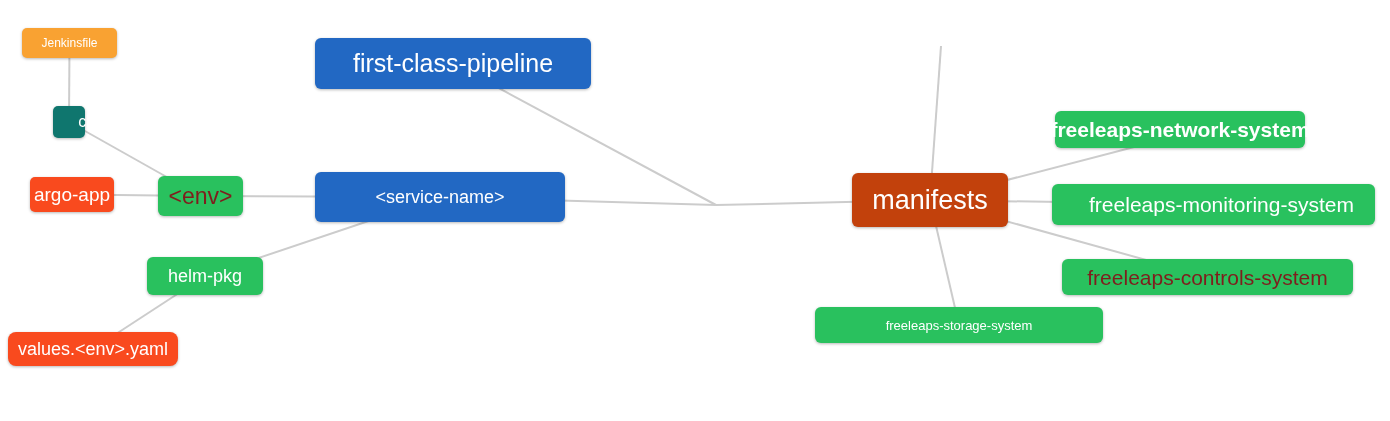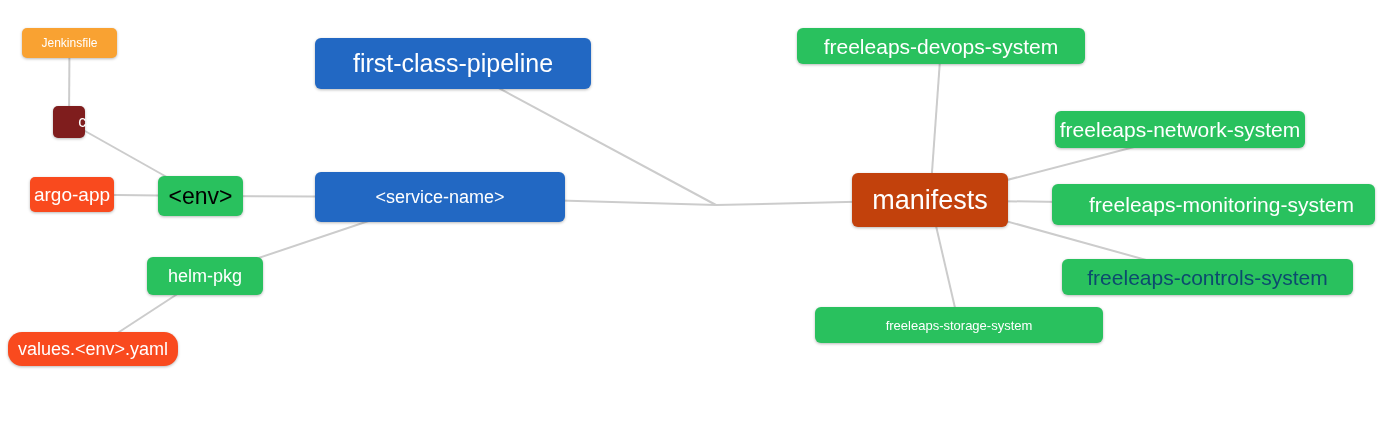--- a/index.html
+++ b/index.html
@@ -35,27 +35,27 @@
     box-sizing: border-box;
     line-height: 1;
     user-select: none;
   }
   
   .pos-jenkinsfile              { left: 22px;   top: 28px;  width: 95px;  height: 30px; font-size: 12px; border-radius: 5px; }
   .pos-ci                       { left: 53px;   top: 106px; width: 32px;  height: 32px; font-size: 16px; border-radius: 5px; }
   .pos-argo-app                 { left: 30px;   top: 177px; width: 84px;  height: 35px; font-size: 19px; border-radius: 5px; }
   .pos-env                      { left: 158px;  top: 176px; width: 85px;  height: 40px; font-size: 23px; }
   .pos-helm-pkg                 { left: 147px;  top: 257px; width: 116px; height: 38px; font-size: 18px; }
-  .pos-values-env-yaml          { left: 8px;    top: 332px; width: 170px; height: 34px; font-size: 18px; border-radius: 14px; }
+  .pos-values-env-yaml          { left: 8px;    top: 332px; width: 170px; height: 34px; font-size: 18px; border-radius: 8px; }
   .pos-first-class-pipeline     { left: 315px;  top: 38px;  width: 276px; height: 51px; font-size: 25px; }
   .pos-service-name             { left: 315px;  top: 172px; width: 250px; height: 50px; font-size: 18px; }
   .pos-freeleaps-ops            { left: 585px;  top: 171px; width: 262px; height: 68px; font-size: 33px; }
   .pos-manifests                { left: 852px;  top: 173px; width: 156px; height: 54px; font-size: 27px; }
   .pos-freeleaps-devops-system  { left: 797px;  top: 28px;  width: 288px; height: 36px; font-size: 21px; }
-  .pos-freeleaps-network-system { left: 1055px; top: 111px; width: 250px; height: 37px; font-size: 21px; }
+  .pos-freeleaps-network-system { left: 1055px; top: 111px; width: 250px; height: 37px; font-size: 21px; font-weight: bold; }
   .pos-freeleaps-monitoring-system { left: 1052px; top: 184px; width: 323px; height: 41px; font-size: 21px; padding-left: 16px; }
   .pos-freeleaps-controls-system { left: 1062px; top: 259px; width: 291px; height: 36px; font-size: 21px; }
   .pos-freeleaps-storage-system { left: 815px;  top: 307px; width: 288px; height: 36px; font-size: 13px; }
 </style>
 </head>
 <body>
 
 <div class="canvas">
   <svg id="edge-layer" width="1390" height="421" viewBox="0 0 1390 421">
       <line x1="69.5" y1="43" x2="69" y2="122" stroke="#cccccc" stroke-width="2"></line>
@@ -68,26 +68,25 @@
       <line x1="440" y1="197" x2="716" y2="205" stroke="#cccccc" stroke-width="2"></line>
       <line x1="716" y1="205" x2="930" y2="200" stroke="#cccccc" stroke-width="2"></line>
       <line x1="930" y1="200" x2="941" y2="46" stroke="#cccccc" stroke-width="2"></line>
       <line x1="930" y1="200" x2="1201.5" y2="129.5" stroke="#cccccc" stroke-width="2"></line>
       <line x1="930" y1="200" x2="1213.5" y2="204.5" stroke="#cccccc" stroke-width="2"></line>
       <line x1="930" y1="200" x2="1207.5" y2="277" stroke="#cccccc" stroke-width="2"></line>
       <line x1="930" y1="200" x2="959" y2="325" stroke="#cccccc" stroke-width="2"></line>
     </svg>
 
   <div class="node pos-jenkinsfile" style="background: rgb(249, 162, 50); color: rgb(255, 255, 255);">Jenkinsfile</div>
-  <div class="node pos-ci" style="background: #7f1d1d; color: rgb(255, 255, 255); padding-left: 30px;">ci</div>
+  <div class="node pos-ci" style="background: #0f766e; color: rgb(255, 255, 255); padding-left: 30px;">ci</div>
   <div class="node pos-argo-app" style="background: rgb(249, 74, 30); color: rgb(255, 255, 255);">argo-app</div>
-  <div class="node pos-env" style="background: rgb(41, 193, 94); color: #000000;">&lt;env&gt;</div>
+  <div class="node pos-env" style="background: rgb(41, 193, 94); color: #7f1d1d;">&lt;env&gt;</div>
   <div class="node pos-helm-pkg" style="background: rgb(41, 193, 94); color: rgb(255, 255, 255);">helm-pkg</div>
   <div class="node pos-values-env-yaml" style="background: rgb(249, 74, 30); color: rgb(255, 255, 255);">values.&lt;env&gt;.yaml</div>
   <div class="node pos-first-class-pipeline" style="background: rgb(34, 104, 195); color: rgb(255, 255, 255);">first-class-pipeline</div>
   <div class="node pos-service-name" style="background: rgb(34, 104, 195); color: rgb(255, 255, 255);">&lt;service-name&gt;</div>
   <div class="node pos-manifests" style="background: #c2410c; color: rgb(255, 255, 255);">manifests</div>
-  <div class="node pos-freeleaps-devops-system" style="background: rgb(41, 193, 94); color: rgb(255, 255, 255);">freeleaps-devops-system</div>
   <div class="node pos-freeleaps-network-system" style="background: rgb(41, 193, 94); color: rgb(255, 255, 255);">freeleaps-network-system</div>
   <div class="node pos-freeleaps-monitoring-system" style="background: rgb(41, 193, 94); color: rgb(255, 255, 255);">freeleaps-monitoring-system</div>
-  <div class="node pos-freeleaps-controls-system" style="background: rgb(41, 193, 94); color: #0c4a6e;">freeleaps-controls-system</div>
+  <div class="node pos-freeleaps-controls-system" style="background: rgb(41, 193, 94); color: #7f1d1d;">freeleaps-controls-system</div>
   <div class="node pos-freeleaps-storage-system" style="background: rgb(41, 193, 94); color: rgb(255, 255, 255);">freeleaps-storage-system</div>
 </div>
 
 </body></html>

